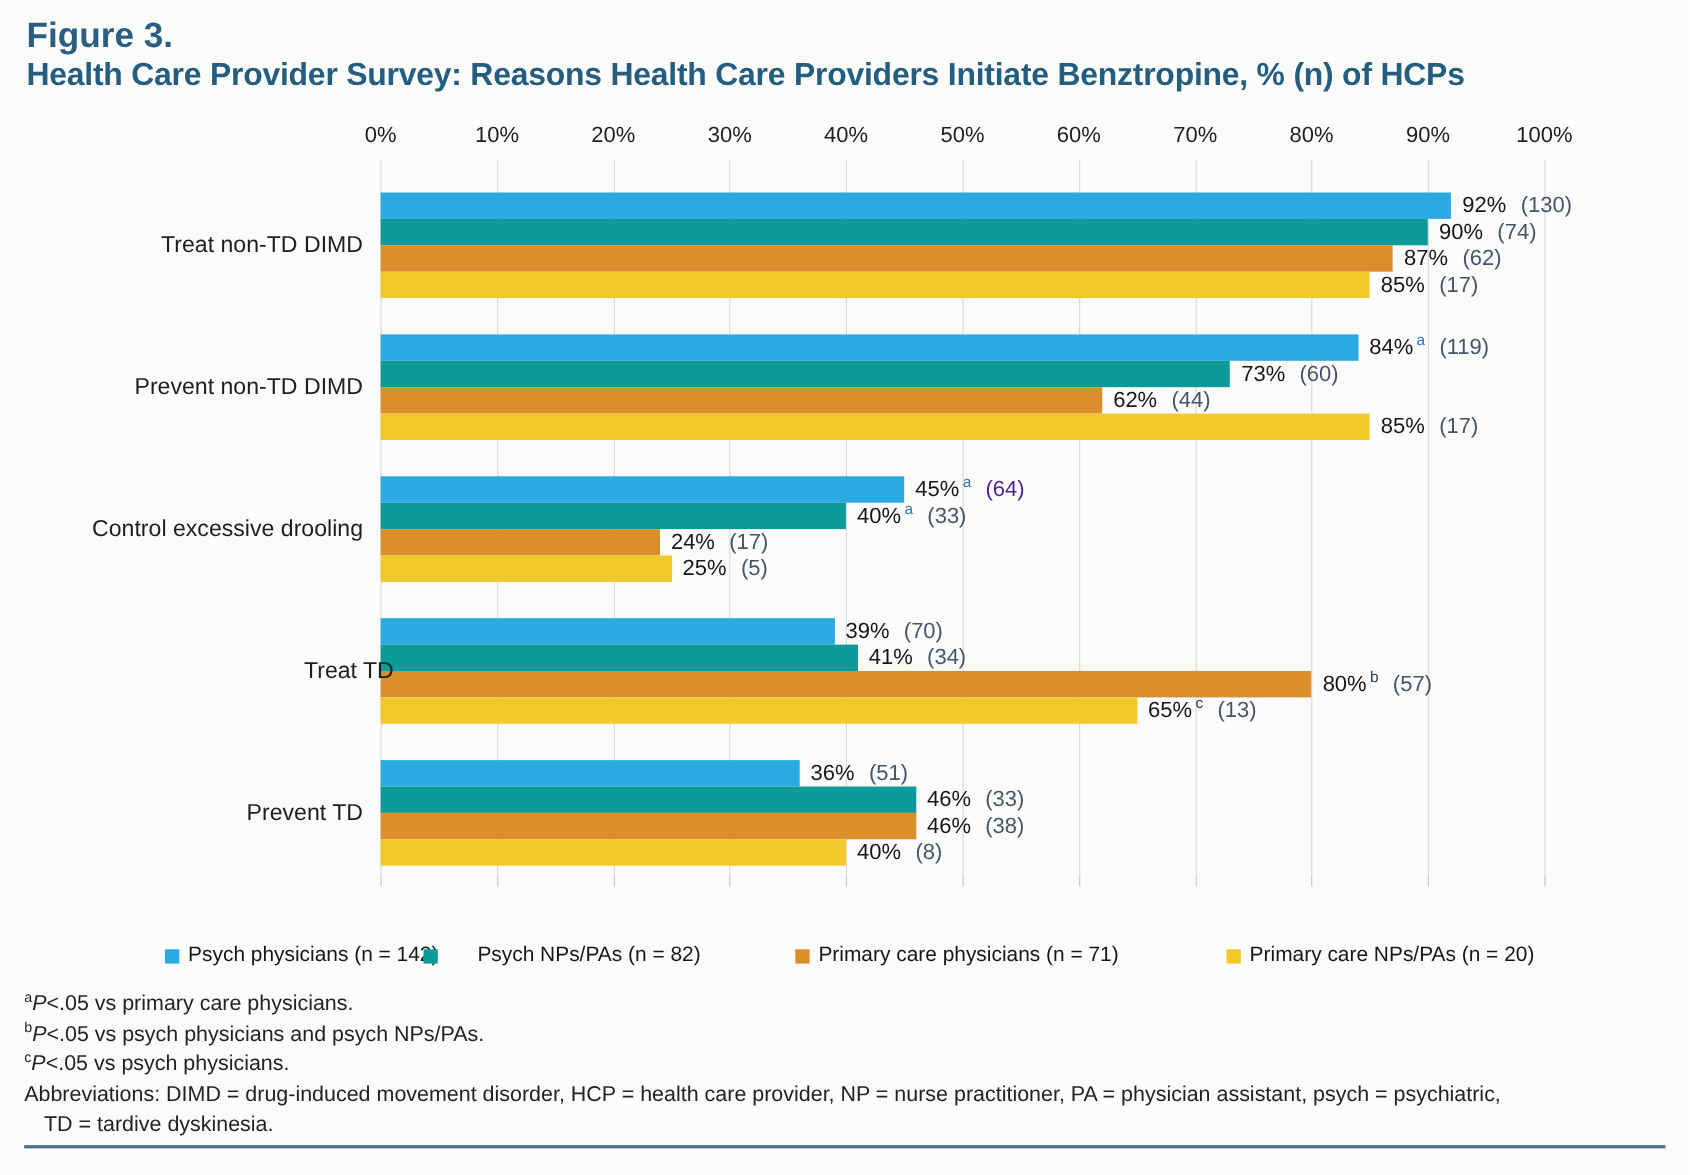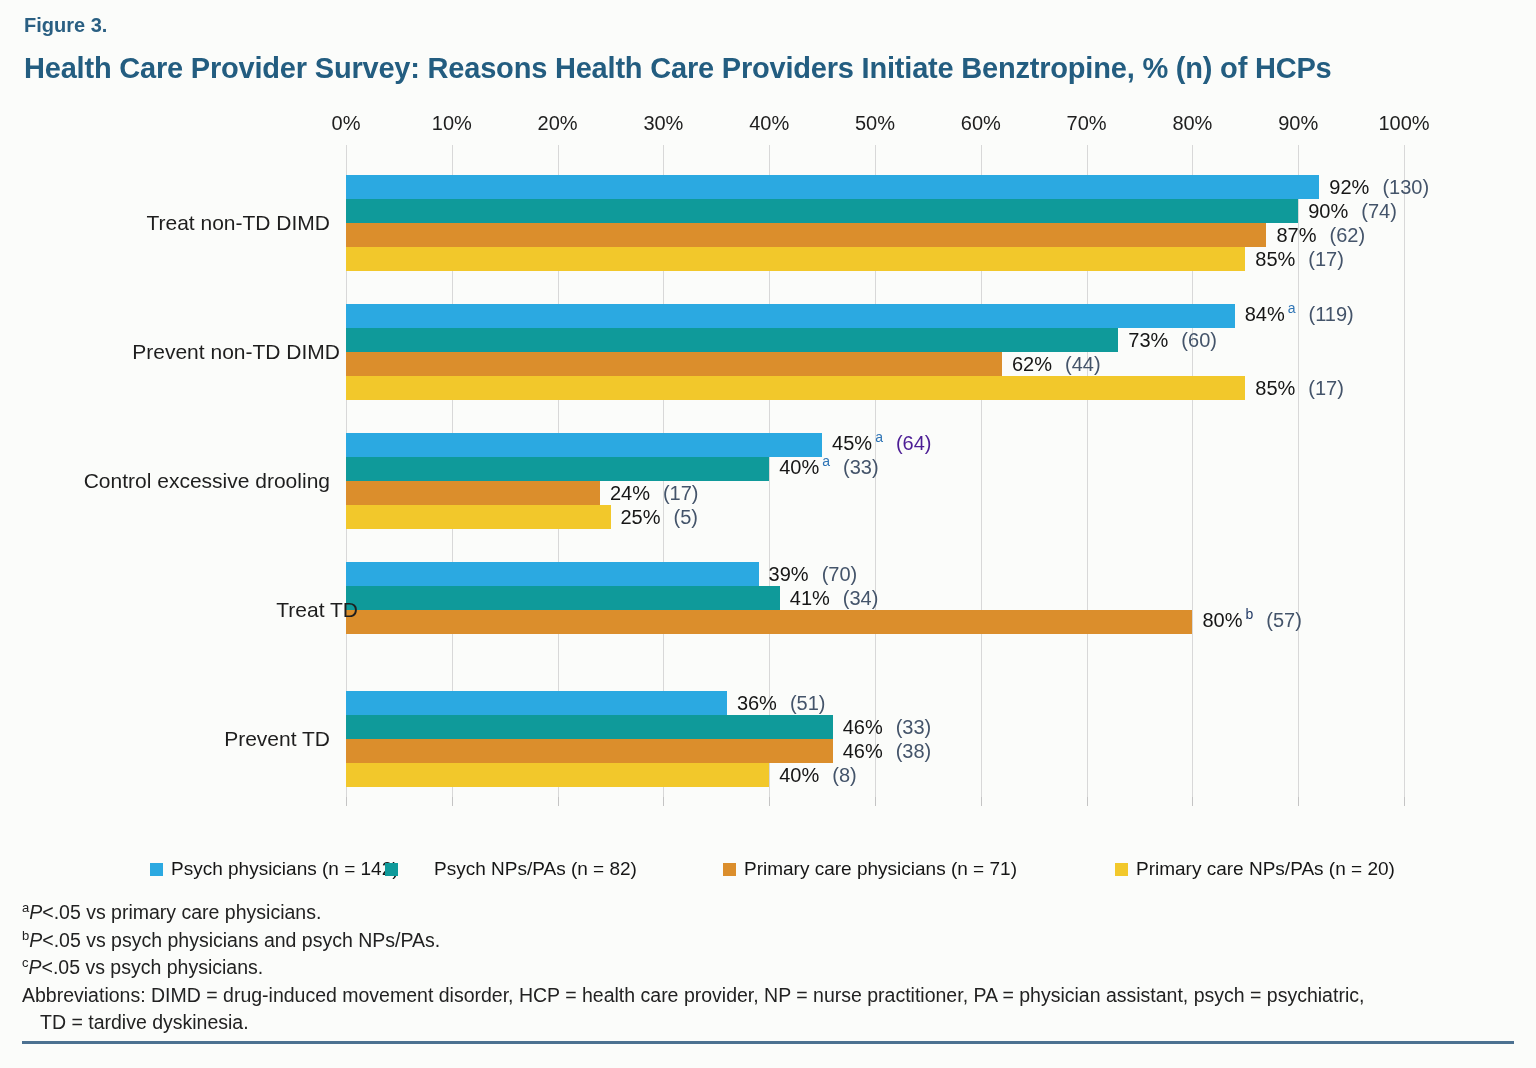--- a/index.html
+++ b/index.html
@@ -1,28 +1,28 @@
 <!DOCTYPE html>
 <html><head>
 <meta charset="utf-8">
 <style>
   html,body{margin:0;padding:0;background:#fff;}
   .page{
     position:relative;width:1536px;height:1068px;background:#FBFCFA;
     font-family:"Liberation Sans",sans-serif;color:#1E1E1E;overflow:hidden;
   }
-  .fig-label{position:absolute;left:24px;top:14px;font-size:20px;font-weight:700;color:#2A5F82;}
+  .fig-label{position:absolute;left:24px;top:14px;font-size:32px;font-weight:700;color:#2A5F82;}
   .fig-title{position:absolute;left:24px;top:52px;font-size:29px;font-weight:700;color:#235D80;letter-spacing:-0.2px;}
   .axis-labels{position:absolute;left:346px;top:112px;height:26px;width:1058px;}
   .tick-label{position:absolute;width:70px;text-align:center;font-size:20px;color:#1E1E1E;}
   .plot{position:absolute;left:346px;top:145px;width:1058px;height:652px;}
   .grid-line{position:absolute;top:0;width:1px;height:652px;background:#D8D8D8;}
   .tick-mark{position:absolute;top:652px;width:1px;height:9px;background:#C4C4C4;}
   .group{position:absolute;left:0;width:100%;}
-  .bar-row{height:24px;display:flex;align-items:flex-end;}
+  .bar-row{height:24px;display:flex;align-items:flex-start;}
   .bar{height:24px;flex:none;}
   .bar-lbl{margin-left:10px;white-space:nowrap;font-size:20px;line-height:24px;}
   .pct{color:#161616;}
   .sup{font-size:14px;position:relative;top:-8px;margin-left:3px;}
   .cnt{margin-left:13px;color:#44546A;}
   .cat-label{position:absolute;left:0;width:330px;text-align:right;font-size:21px;color:#1E1E1E;line-height:26px;}
   .legend{position:absolute;left:0;top:858px;width:1536px;height:26px;}
   .legend-entry{position:absolute;display:flex;align-items:center;font-size:19px;color:#161616;}
   .swatch{width:13px;height:13px;margin-right:8px;flex:none;}
   .footnotes{position:absolute;left:22px;top:899px;font-size:19.5px;line-height:27.5px;color:#222;}
@@ -134,20 +134,24 @@
           <span class="bar-lbl"><span class="pct">39%</span><span class="cnt" style="color: rgb(68, 84, 106);">(70)</span></span>
         </div>
         <div class="bar-row">
           <div class="bar" style="width: 433.78px; background: rgb(15, 154, 154);"></div>
           <span class="bar-lbl"><span class="pct">41%</span><span class="cnt" style="color: rgb(68, 84, 106);">(34)</span></span>
         </div>
         <div class="bar-row">
           <div class="bar" style="width: 846.4px; background: rgb(219, 142, 44);"></div>
           <span class="bar-lbl"><span class="pct">80%</span><span class="sup" style="color: rgb(32, 56, 100);">b</span><span class="cnt" style="color: rgb(68, 84, 106);">(57)</span></span>
         </div>
+        <div class="bar-row">
+          <div class="bar" style="width: 687.7px; background: rgb(242, 200, 43);"></div>
+          <span class="bar-lbl"><span class="pct">65%</span><span class="sup" style="color: rgb(32, 56, 100);">c</span><span class="cnt" style="color: rgb(68, 84, 106);">(13)</span></span>
+        </div>
       </div>
       <div class="group" style="top: 546px;">
         <div class="bar-row">
           <div class="bar" style="width: 380.88px; background: rgb(43, 169, 225);"></div>
           <span class="bar-lbl"><span class="pct">36%</span><span class="cnt" style="color: rgb(68, 84, 106);">(51)</span></span>
         </div>
         <div class="bar-row">
           <div class="bar" style="width: 486.68px; background: rgb(15, 154, 154);"></div>
           <span class="bar-lbl"><span class="pct">46%</span><span class="cnt" style="color: rgb(68, 84, 106);">(33)</span></span>
         </div>
@@ -156,21 +160,21 @@
           <span class="bar-lbl"><span class="pct">46%</span><span class="cnt" style="color: rgb(68, 84, 106);">(38)</span></span>
         </div>
         <div class="bar-row">
           <div class="bar" style="width: 423.2px; background: rgb(242, 200, 43);"></div>
           <span class="bar-lbl"><span class="pct">40%</span><span class="cnt" style="color: rgb(68, 84, 106);">(8)</span></span>
         </div>
       </div>
     </div>
   <div id="catLabels">
       <div class="cat-label" style="top: 210px;">Treat non-TD DIMD</div>
-      <div class="cat-label" style="top: 339px; margin-left: 10px;">Prevent non-TD DIMD</div>
+      <div class="cat-label" style="top: 339px;">Prevent non-TD DIMD</div>
       <div class="cat-label" style="top: 468px;">Control excessive drooling</div>
       <div class="cat-label" style="top: 597px; padding-left: 28px;">Treat TD</div>
       <div class="cat-label" style="top: 726px;">Prevent TD</div>
     </div>
   <div class="legend" id="legend">
       <div class="legend-entry" style="left: 150px;">
         <span class="swatch" style="background: rgb(43, 169, 225);"></span>
         <span>Psych physicians (n = 142)</span>
       </div>
       <div class="legend-entry" style="left: 385px; gap: 28px;">

